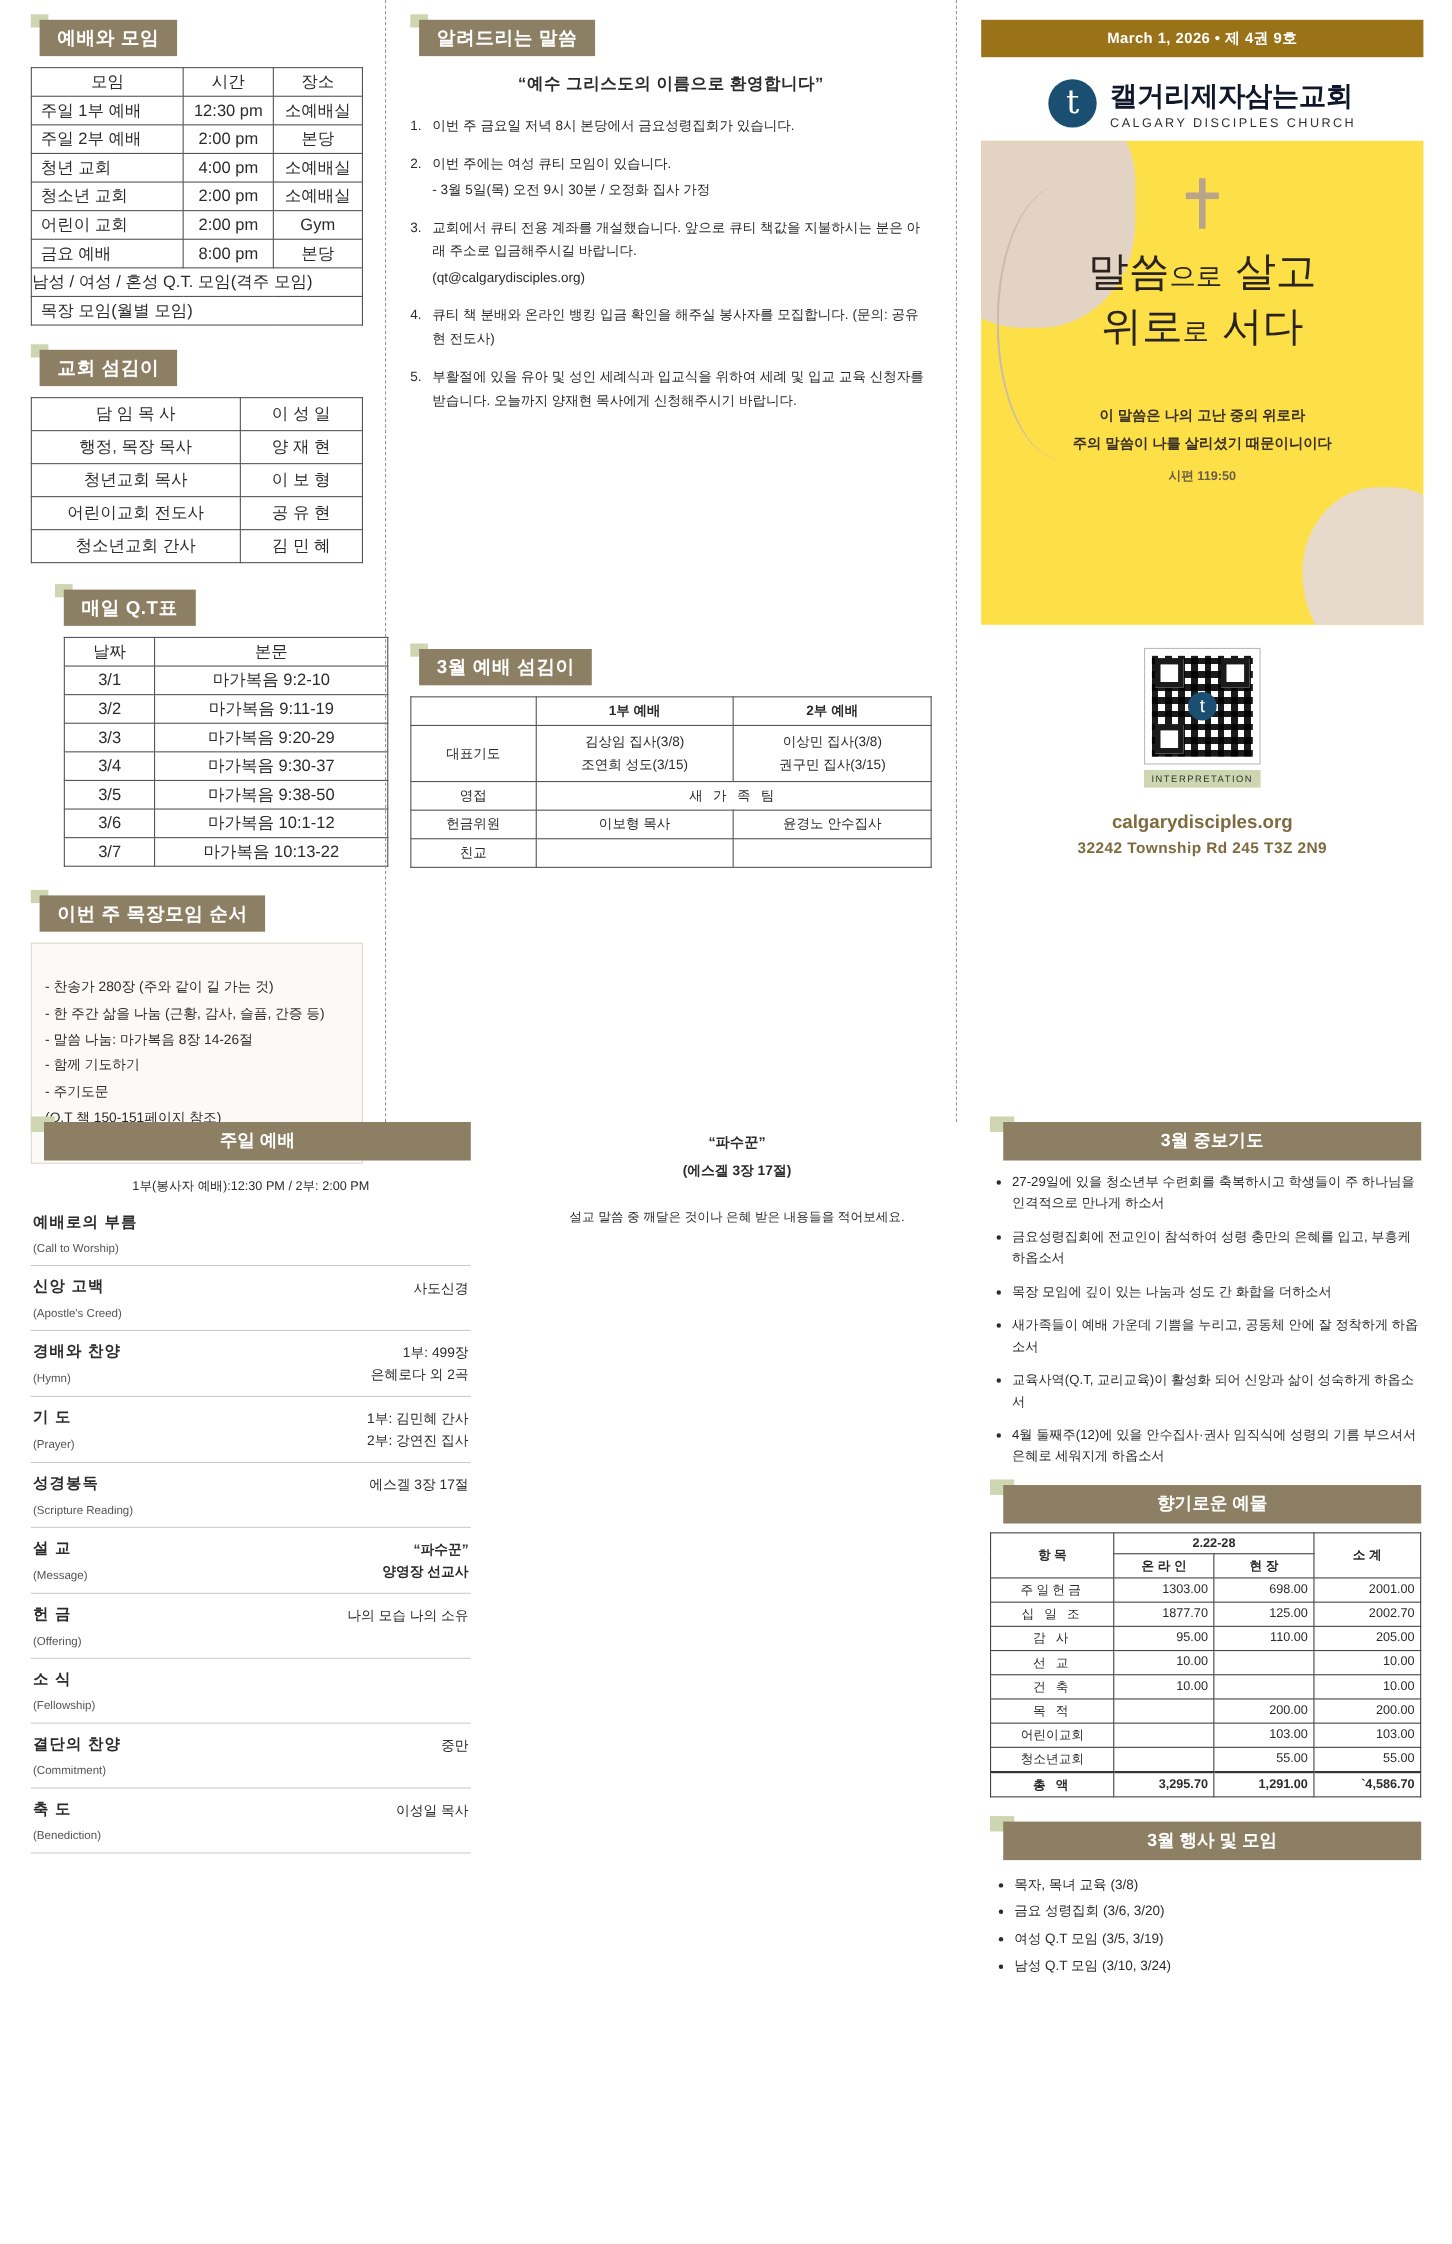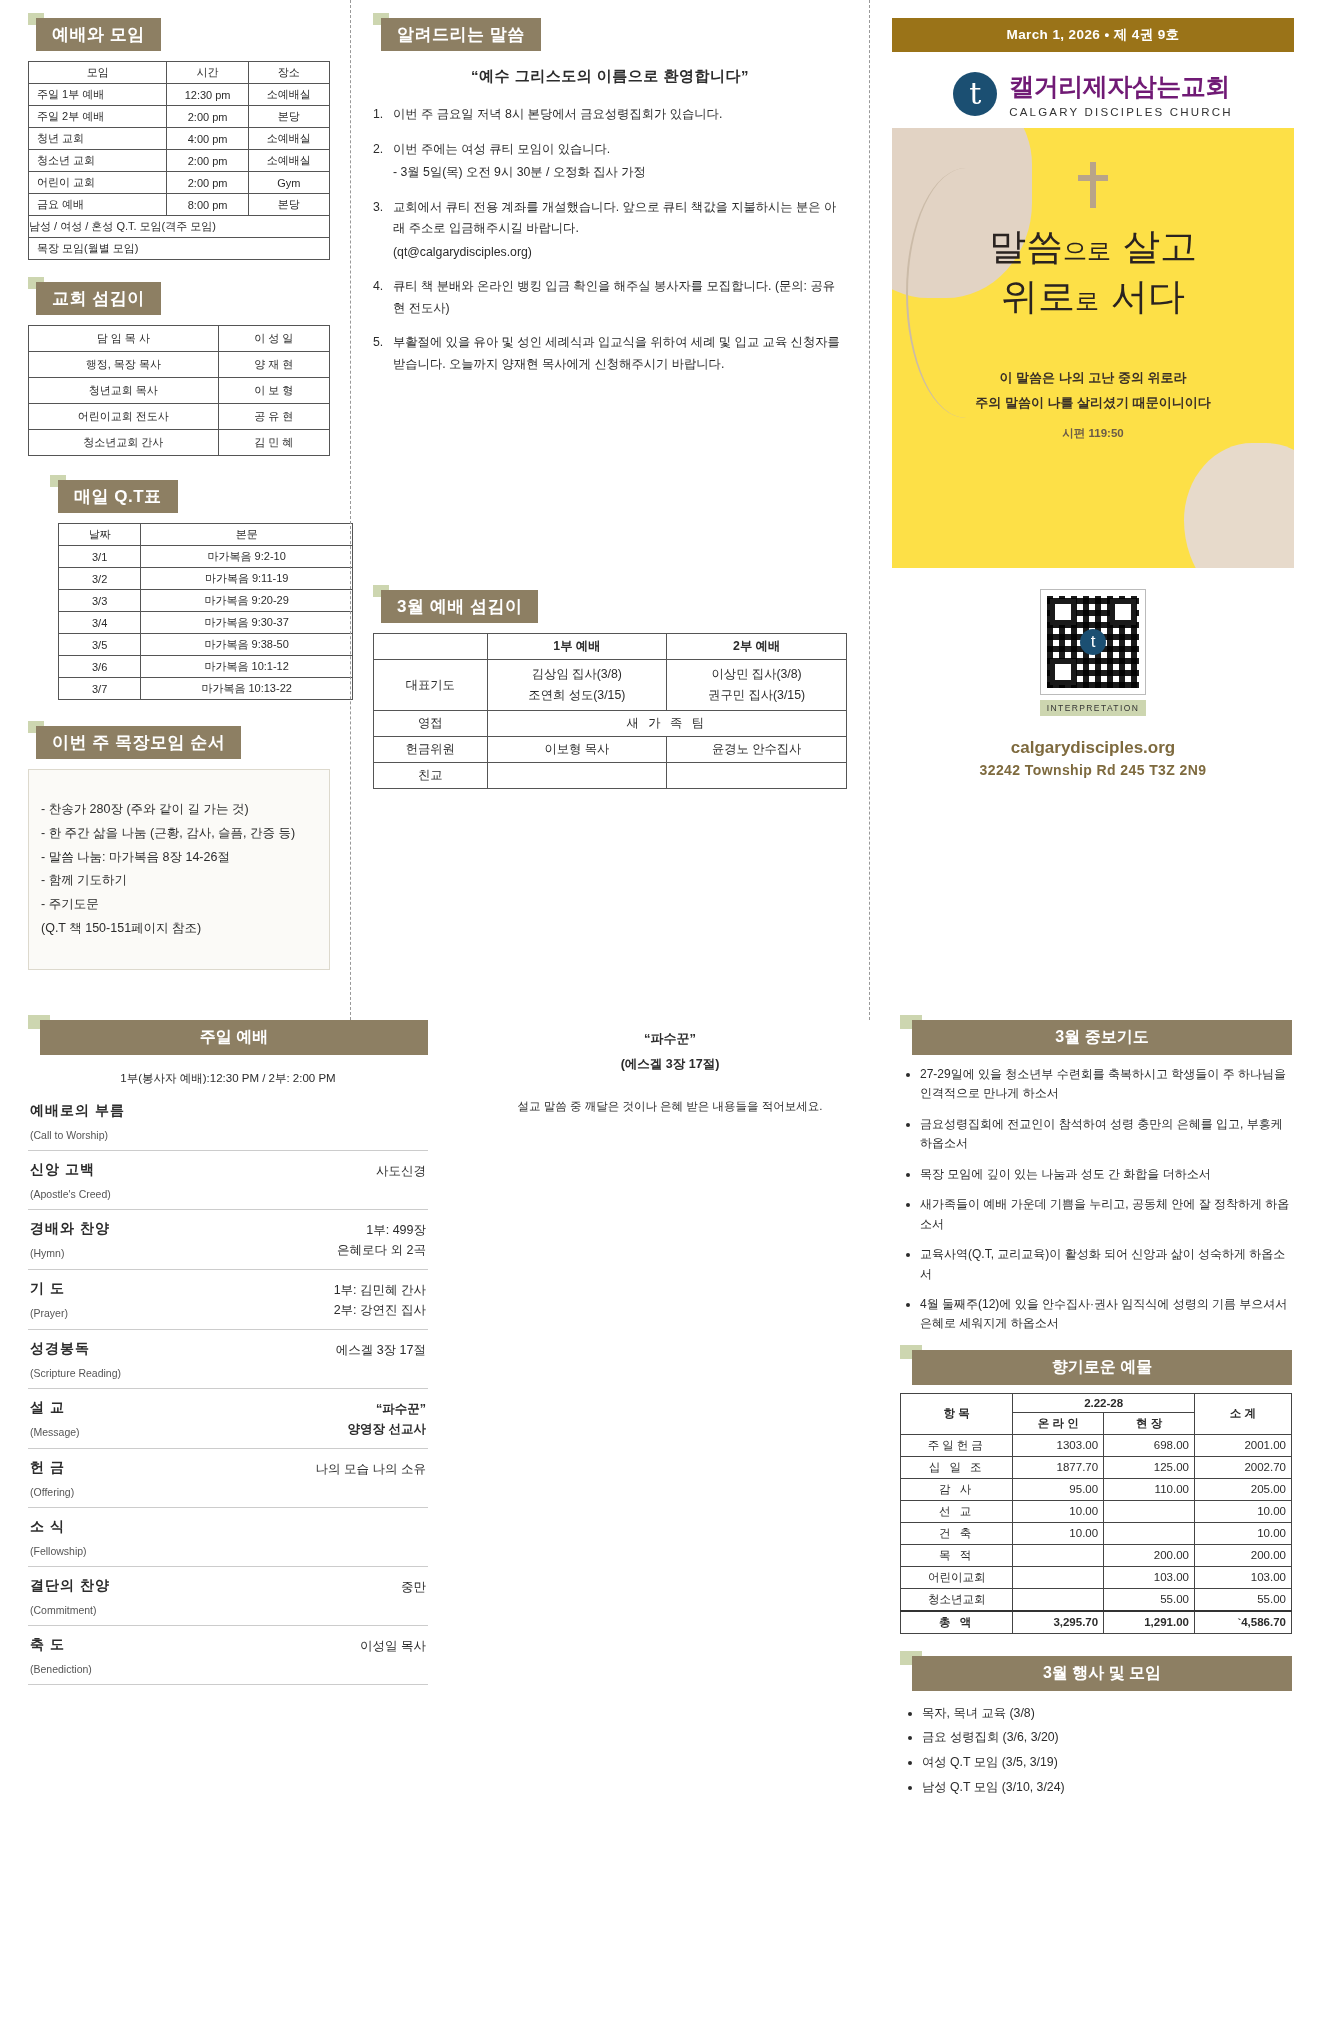--- a/index.html
+++ b/index.html
@@ -30,21 +30,21 @@
     position: absolute;
     left: 0; top: -5px;
     width: 16px; height: 12px;
     background: #cdd6b0;
   }
   .title-wrap .sec-title { margin-left: 8px; }
 
   table { border-collapse: collapse; width: 100%; }
   .grid td, .grid th {
     border: 1px solid #555;
-    font-size: 11px;
+    font-size: 15px;
     padding: 3px 4px;
     text-align: center;
   }
   .grid th { font-weight: normal; }
 
   
   #top { display: flex; width: 1320px; height: 1020px; }
   #col1 { width: 350px; padding: 18px 20px 0 28px; }
   #col2 { width: 520px; padding: 18px 22px 0 22px; border-left: 1px dashed #999; border-right: 1px dashed #999; }
   #col3 { width: 450px; padding: 18px 26px 0 22px; }
@@ -78,21 +78,21 @@
   .banner-date {
     background: #9a7318; color: #fff; text-align: center;
     font-size: 13.5px; font-weight: bold; padding: 8px 0; letter-spacing: .4px;
   }
   .logo-row { display: flex; align-items: center; justify-content: center; gap: 12px; margin: 18px 0 10px; }
   .logo-mark {
     width: 44px; height: 44px; border-radius: 50%;
     background: #1b4f72; color: #fff; font-size: 30px; line-height: 44px; text-align: center;
     font-family: "DejaVu Serif", serif;
   }
-  .logo-kr { font-size: 25px; font-weight: bold; letter-spacing: -0.5px; color: #701a75; }
+  .logo-kr { font-size: 25px; font-weight: bold; letter-spacing: -0.5px; color: #0f172a; }
   .logo-en { font-size: 11.5px; letter-spacing: 2.2px; color: #333; margin-top: 3px; }
 
   .hero {
     position: relative; height: 440px; margin-top: 6px;
     background: #fde047; overflow: hidden; text-align: center;
   }
   .hero .blob1 { position: absolute; width: 190px; height: 210px; background: #e2d3c4; border-radius: 60% 40% 50% 50%; top: -40px; left: -50px; }
   .hero .blob2 { position: absolute; width: 150px; height: 170px; background: #e7dacb; border-radius: 50% 50% 40% 60%; bottom: -45px; right: -40px; }
   .hero .swirl { position: absolute; width: 120px; height: 250px; border-left: 2px solid #cbbba8; border-radius: 60%; top: 40px; left: 14px; }
   .hero .cross { position: relative; margin: 34px auto 14px; width: 34px; height: 46px; }

